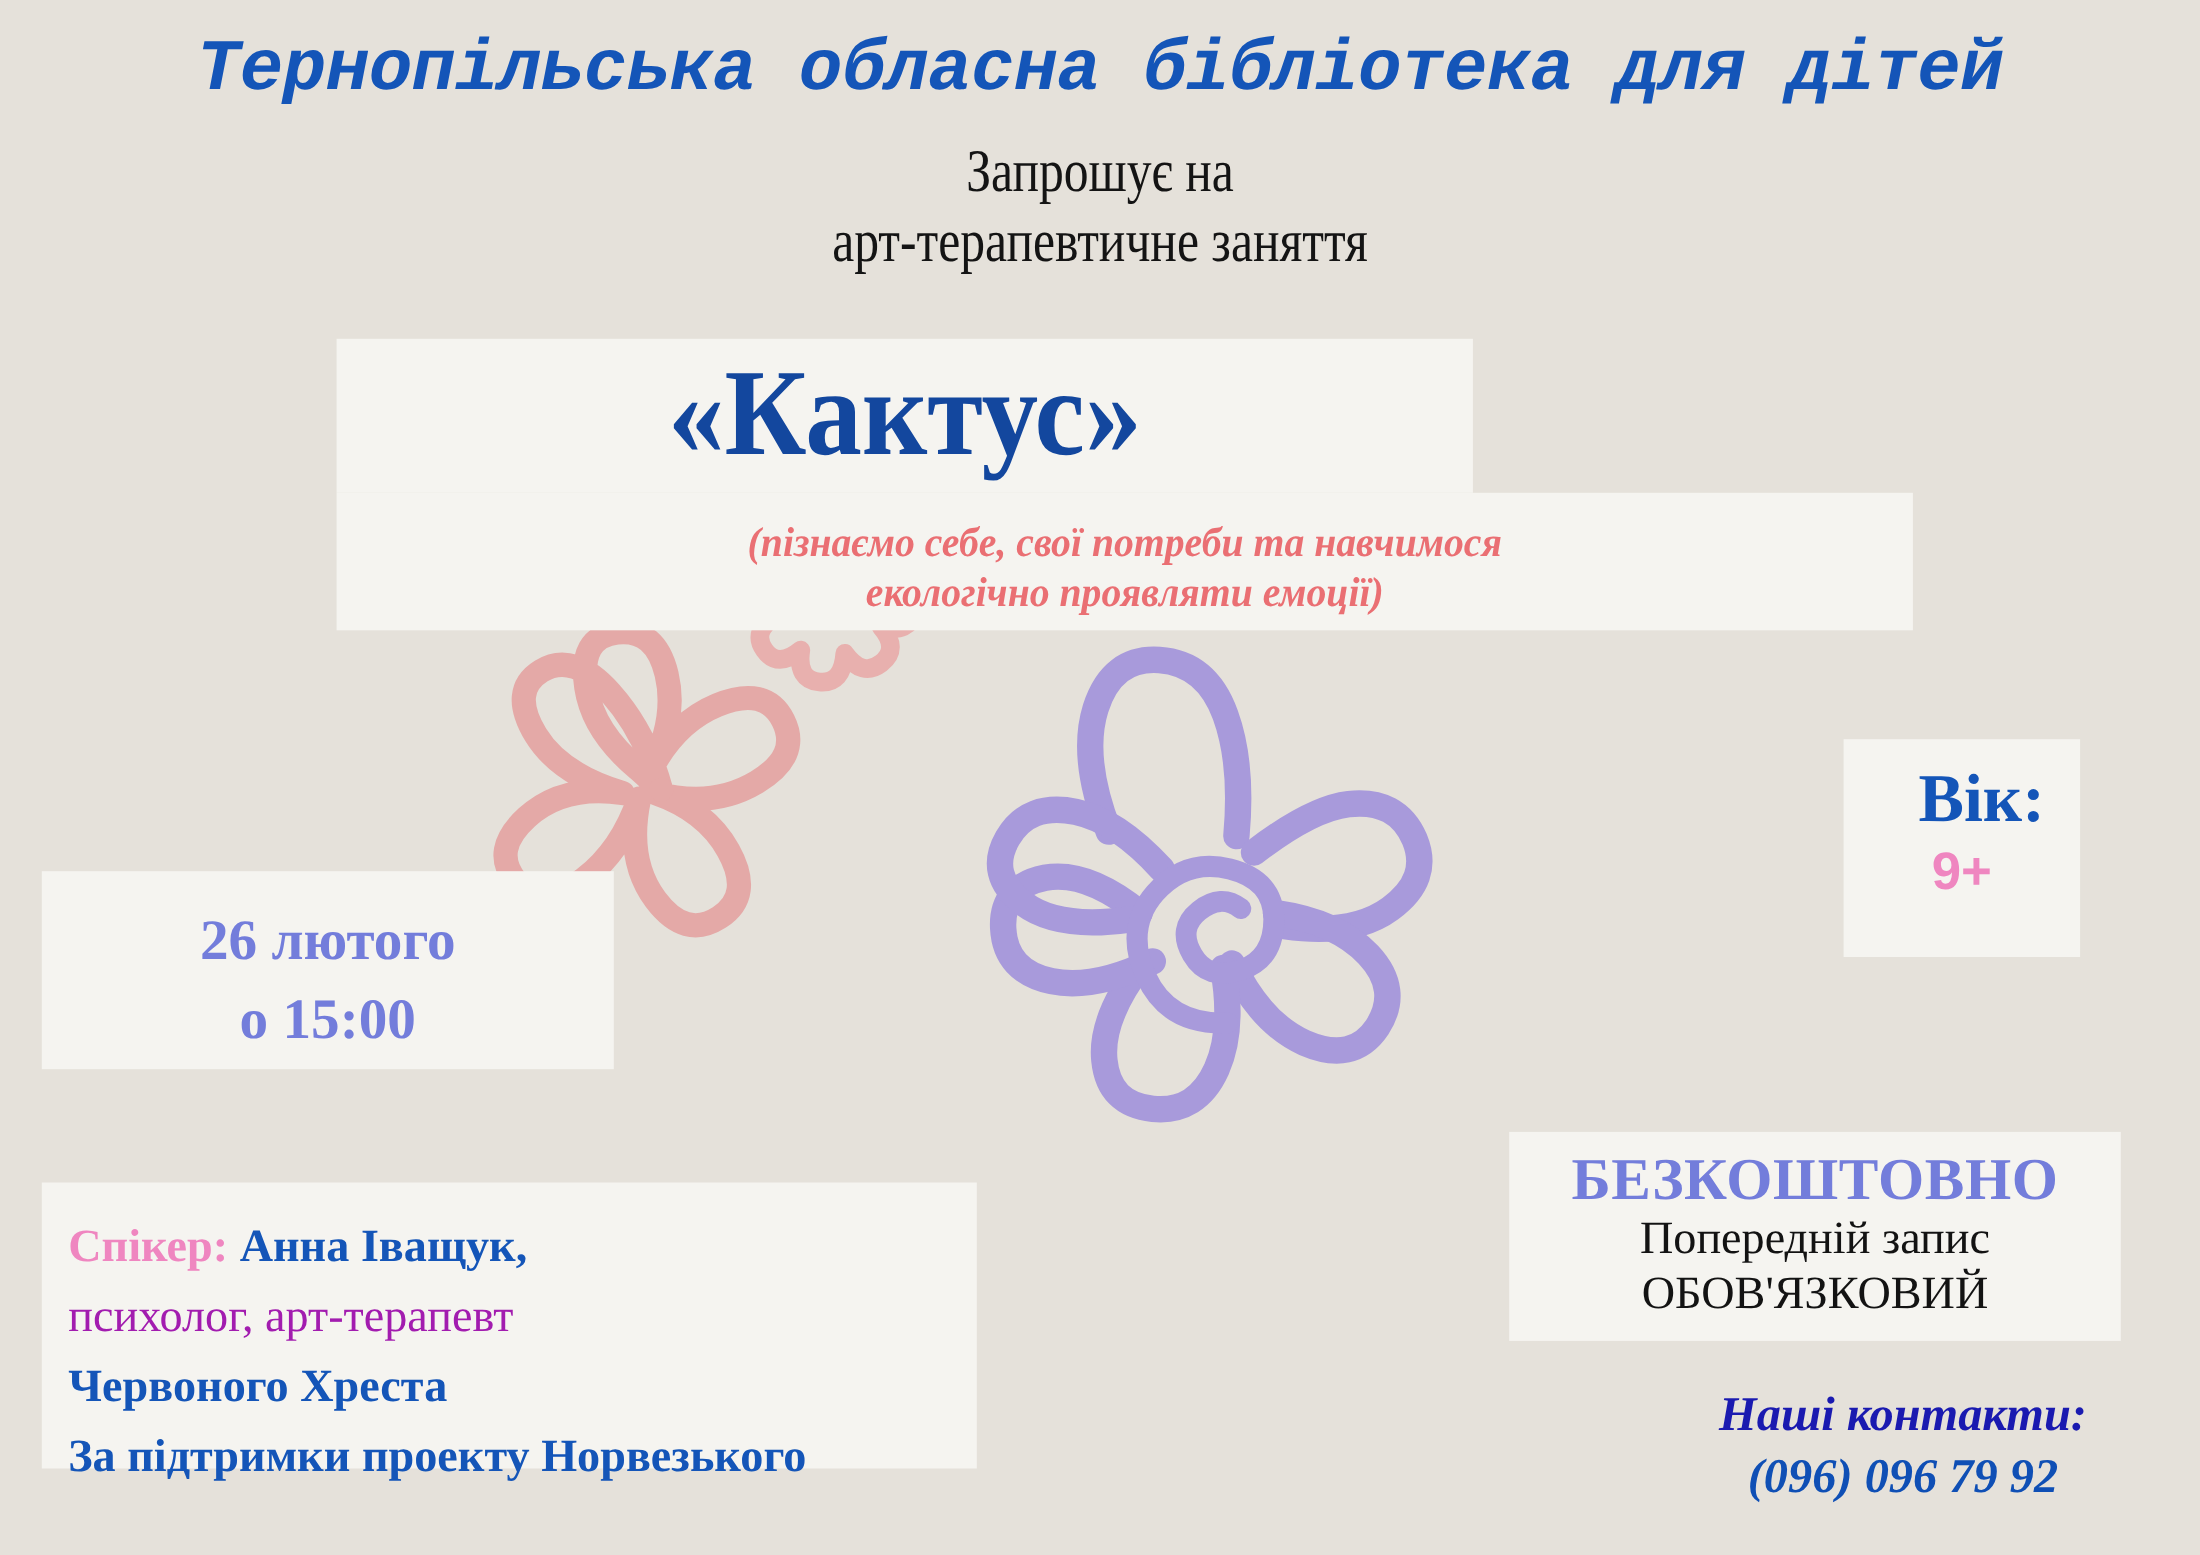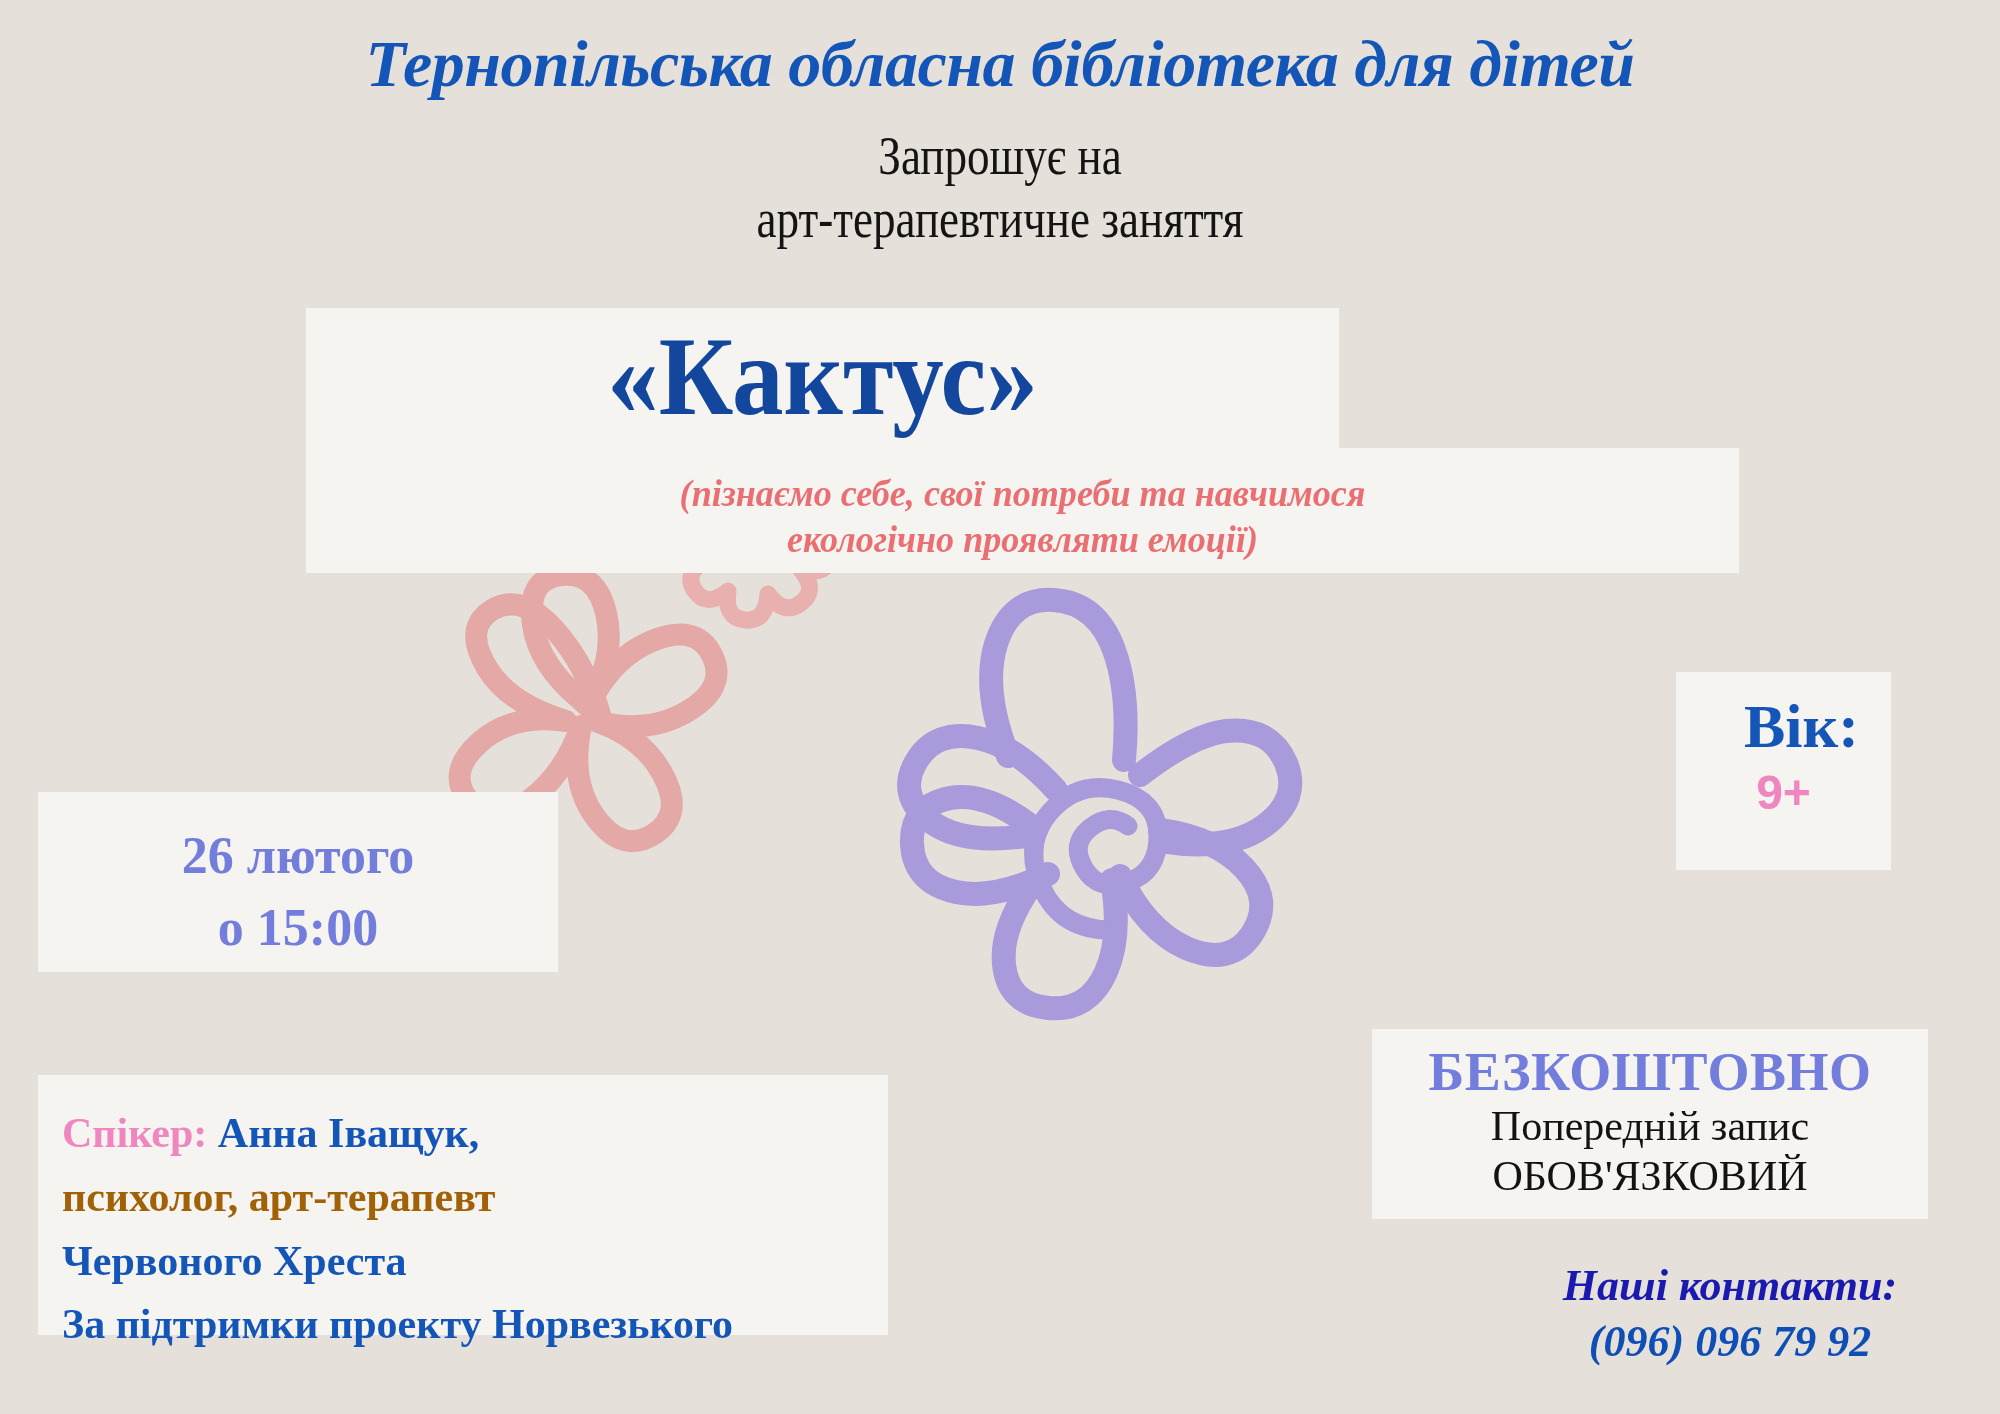--- a/index.html
+++ b/index.html
@@ -23,21 +23,21 @@
     width: 2000px; height: 1414px;
     pointer-events: none;
   }
 
   
   .org-title {
     position: absolute;
     left: 0; top: 26px;
     width: 2000px;
     text-align: center;
-    font-family: Liberation Serif, serif;
+    font-family: Liberation Mono, monospace;
     font-weight: bold;
     font-style: italic;
     font-size: 66px;
     letter-spacing: -0.5px;
     color: #1455b8;
     white-space: nowrap;
   }
 
   .invite {
     position: absolute;
@@ -176,21 +176,21 @@
     font-size: 42px;
     line-height: 1.52;
     color: #1455b8;
     white-space: nowrap;
   }
   .sp-label {
     color: #ef86c0;
     font-weight: bold;
   }
   .sp-bold { font-weight: bold; color: #1455b8; }
-  .sp-reg  { font-weight: bold; color: #a16207; }
+  .sp-reg  { font-weight: normal; color: #a21caf; }
 
   
   .contact {
     position: absolute;
     text-align: center;
     font-family: "Liberation Serif", "DejaVu Serif", serif;
     font-style: italic;
     font-weight: bold;
   }
   .contact .head {

